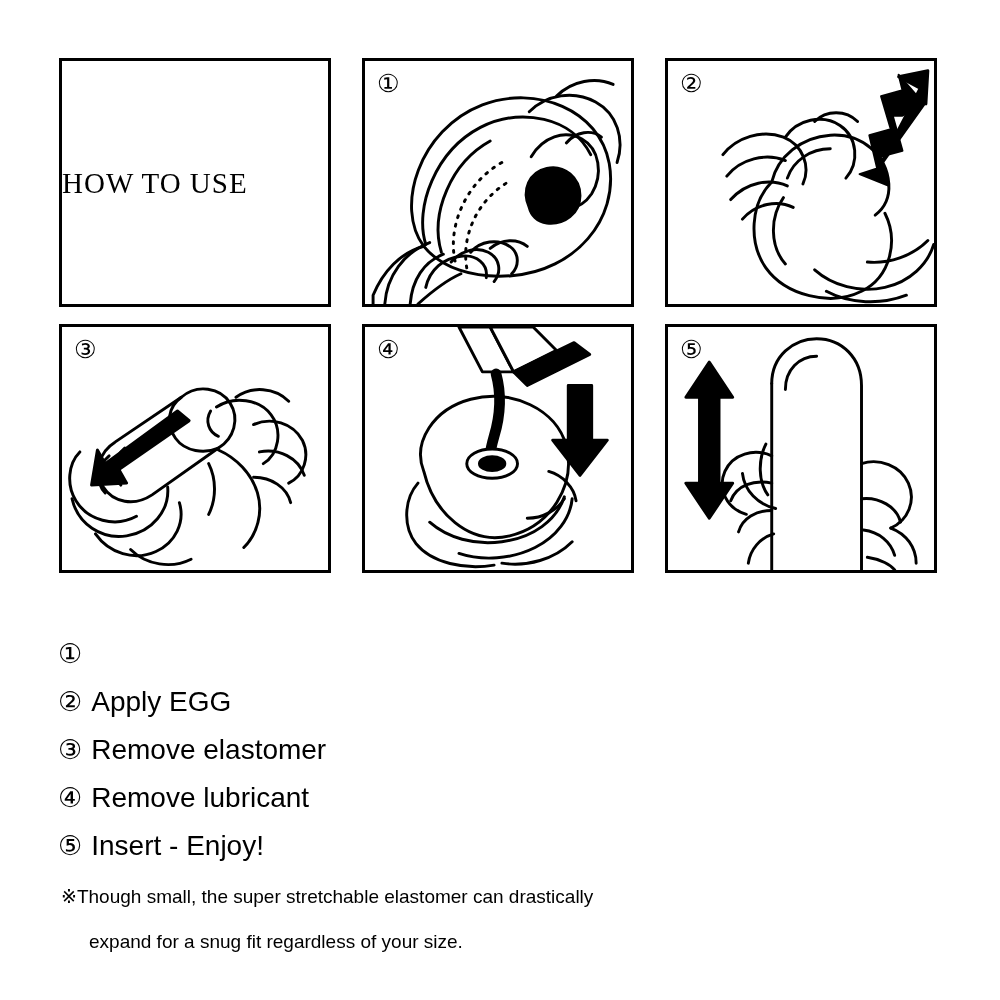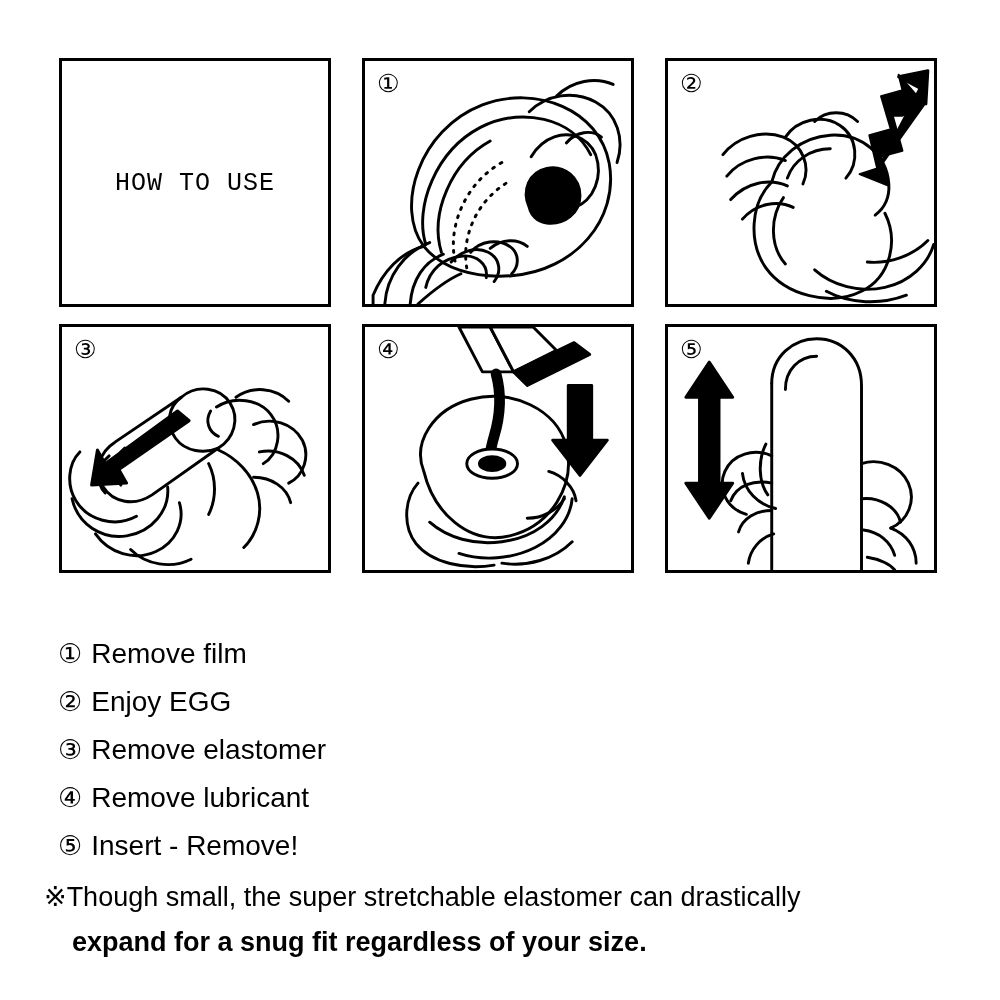--- a/index.html
+++ b/index.html
@@ -49,24 +49,23 @@
     font-size: 25px;
     line-height: 1;
     font-family: "DejaVu Sans", sans-serif;
     z-index: 5;
   }
   .title-text {
     position: absolute;
     left: 0; right: 0;
     top: 50%;
     transform: translateY(-50%);
-    text-align: center;
-    font-size: 25px;
+    font-size: 29px;
     letter-spacing: 1px;
-    font-family: Liberation Mono, monospace;
+    font-family: Liberation Serif, serif;
   }
   .panel svg {
     position: absolute;
     left: 0; top: 0;
     width: 100%;
     height: 100%;
     display: block;
   }
 
   
@@ -83,32 +82,31 @@
     line-height: 48px;
     white-space: nowrap;
   }
   .step-num {
     font-family: "DejaVu Sans", sans-serif;
     font-size: 27px;
     margin-right: 9px;
   }
   .note {
     position: absolute;
-    left: 44px;
+    left: 61px;
     top: 874px;
     width: 900px;
-    font-size: 27px;
+    font-size: 19px;
     line-height: 45px;
   }
   .note .mark {
     font-family: "DejaVu Sans", sans-serif;
   }
   .note-line2 {
     padding-left: 28px;
-    font-weight: bold;
   }
 </style>
 </head>
 <body>
 
 <div class="sheet">
 
   <div class="panel-grid">
 
     <div class="panel">
@@ -263,37 +261,36 @@
           <path d="M228 206 C244 212 254 226 254 242"></path>
         </g>
       </svg>
     </div>
 
   </div>
 
   <div class="steps">
     <div class="step">
       <span class="step-num">①</span>
-      <span class="step-label">Remove film</span>
     </div>
     <div class="step">
       <span class="step-num">②</span>
-      <span class="step-label">Enjoy EGG</span>
+      <span class="step-label">Apply EGG</span>
     </div>
     <div class="step">
       <span class="step-num">③</span>
       <span class="step-label">Remove elastomer</span>
     </div>
     <div class="step">
       <span class="step-num">④</span>
       <span class="step-label">Remove lubricant</span>
     </div>
     <div class="step">
       <span class="step-num">⑤</span>
-      <span class="step-label">Insert - Remove!</span>
+      <span class="step-label">Insert - Enjoy!</span>
     </div>
   </div>
 
   <div class="note">
     <div class="note-line1"><span class="mark">※</span><span>Though small, the super stretchable elastomer can drastically</span></div>
     <div class="note-line2">expand for a snug fit regardless of your size.</div>
   </div>
 
 </div>
 

